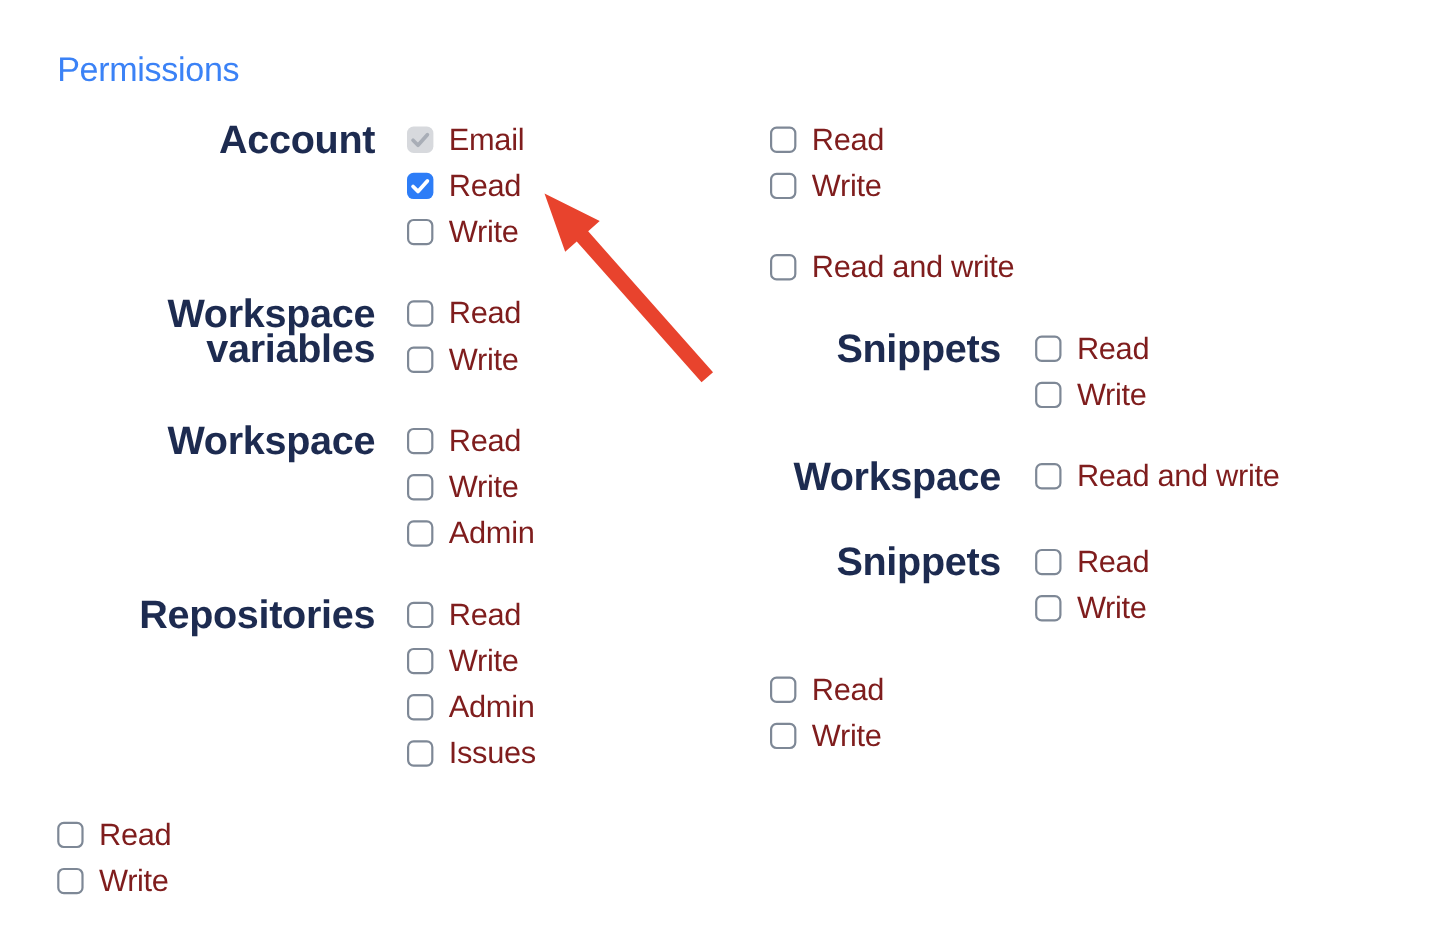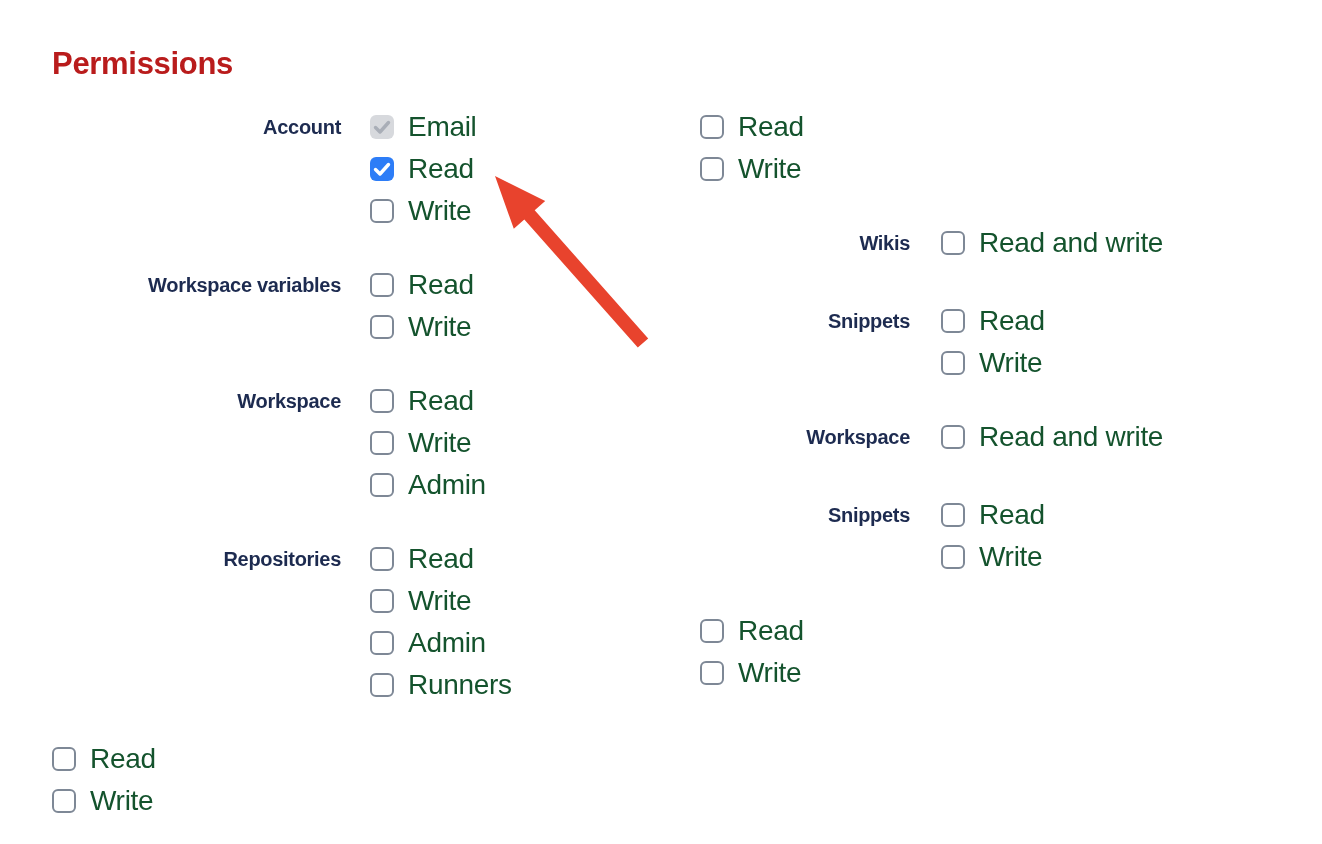--- a/index.html
+++ b/index.html
@@ -11,43 +11,43 @@
     height: 844px;
     overflow: hidden;
   }
   .page {
     position: relative;
     width: 1322px;
     height: 844px;
   }
   .heading {
     font-size: 31px;
-    font-weight: 700;
-    color: #b91c1c;
+    font-weight: 400;
+    color: #3b82f6;
     line-height: 34px;
     letter-spacing: -0.3px;
     margin: 0;
     padding: 47px 0 0 52px;
   }
   .perm-cols {
     display: flex;
     padding-left: 52px;
     margin-top: 34px;
   }
   .col { flex: none; }
   .col-left  { width: 648px; --labelw: 289px; --gap: 29px; }
   .col-right { width: 622px; --labelw: 210px; --gap: 31px; }
   .group {
     display: grid;
     grid-template-columns: var(--labelw) 1fr;
     column-gap: var(--gap);
     margin-bottom: 50px;
   }
   .group-label {
-    font-size: 20px;
+    font-size: 36px;
     font-weight: 700;
     color: #1d2b50;
     letter-spacing: -0.3px;
     text-align: right;
     line-height: 32px;
     margin-top: -4px;
   }
   .opts {
     display: flex;
     flex-direction: column;
@@ -71,21 +71,21 @@
   }
   .cb.unchecked {
     border: 2px solid #7e8896;
     background: #ffffff;
   }
   .cb.checked { background: #2d7df7; }
   .cb.checked_disabled { background: #d7d9dd; }
   .cb svg { display: block; width: 24px; height: 24px; }
   .opt-label {
     font-size: 28px;
-    color: #14532d;
+    color: #7f1d1d;
     letter-spacing: -0.3px;
     line-height: 26px;
     white-space: nowrap;
     cursor: default;
   }
   .arrow-annotation {
     position: absolute;
     left: 480px;
     top: 160px;
     width: 180px;
@@ -167,21 +167,21 @@
             <div class="opt-row">
               <span class="cb unchecked"></span>
               <label class="opt-label">Write</label>
             </div>
             <div class="opt-row">
               <span class="cb unchecked"></span>
               <label class="opt-label">Admin</label>
             </div>
             <div class="opt-row">
               <span class="cb unchecked"></span>
-              <label class="opt-label">Runners</label>
+              <label class="opt-label">Issues</label>
             </div>
           </div>
         </div>
         <div class="group">
           <div class="opts">
             <div class="opt-row">
               <span class="cb unchecked"></span>
               <label class="opt-label">Read</label>
             </div>
             <div class="opt-row">
@@ -198,21 +198,20 @@
               <span class="cb unchecked"></span>
               <label class="opt-label">Read</label>
             </div>
             <div class="opt-row">
               <span class="cb unchecked"></span>
               <label class="opt-label">Write</label>
             </div>
           </div>
         </div>
         <div class="group">
-          <div class="group-label">Wikis</div>
           <div class="opts">
             <div class="opt-row">
               <span class="cb unchecked"></span>
               <label class="opt-label">Read and write</label>
             </div>
           </div>
         </div>
         <div class="group">
           <div class="group-label">Snippets</div>
           <div class="opts">

